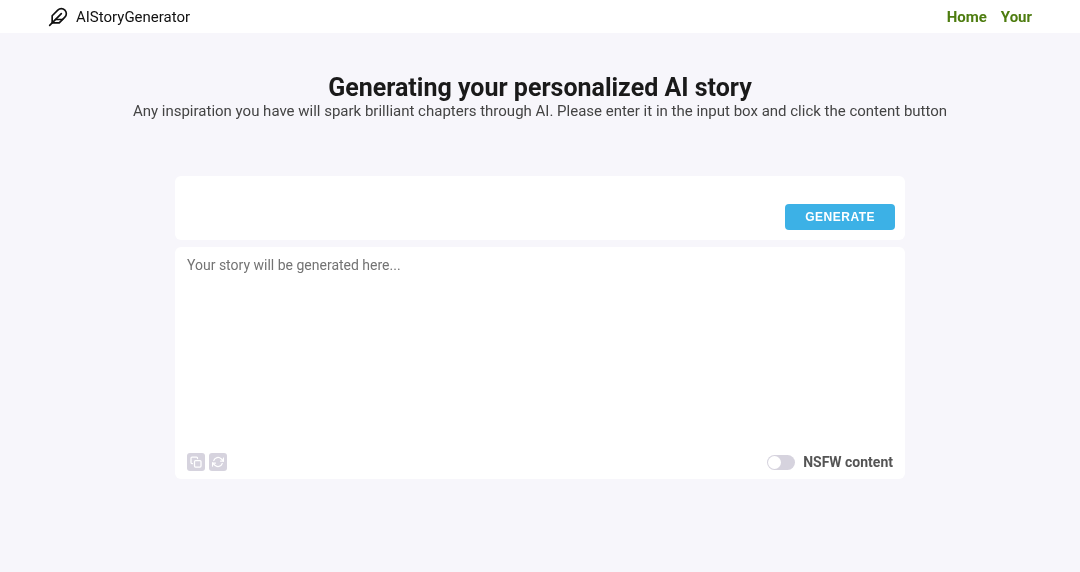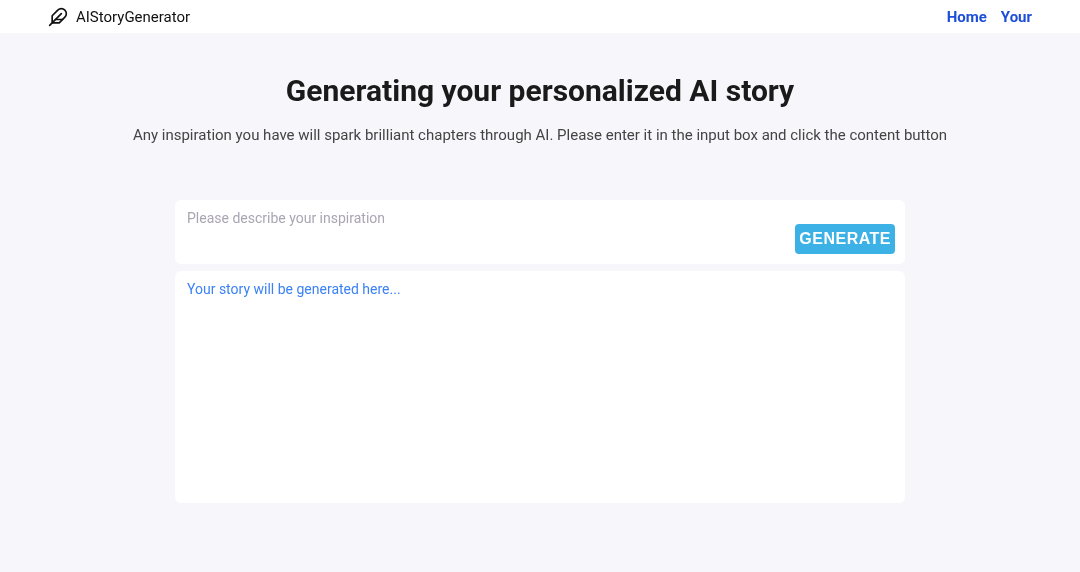--- a/index.html
+++ b/index.html
@@ -36,37 +36,36 @@
       font-size: 15px;
       color: #111;
     }
     .nav {
       display: flex;
       gap: 14px;
     }
     .nav a {
       font-weight: 700;
       font-size: 15px;
-      color: #1d4ed8;
+      color: #4d7c0f;
       text-decoration: none;
     }
     .main {
       background: #f7f6fb;
       width: 100%;
       height: calc(100% - 33px);
       display: flex;
       flex-direction: column;
       align-items: center;
       padding-top: 40px;
     }
     .title {
-      font-size: 30px;
+      font-size: 25px;
       font-weight: 700;
       color: #1a1a1a;
-      margin-bottom: 18px;
     }
     .subtitle {
       font-size: 15px;
       color: #444;
       margin-bottom: 56px;
     }
     .content-wrap {
       width: 730px;
       display: flex;
       flex-direction: column;
@@ -93,37 +92,37 @@
       color: #a9a5b3;
     }
     .generate-btn {
       position: absolute;
       right: 10px;
       bottom: 10px;
       background: #3cb1e6;
       color: #fff;
       border: none;
       border-radius: 4px;
-      padding: 6px 4px;
-      font-size: 16px;
+      padding: 6px 20px;
+      font-size: 12px;
       font-weight: 700;
       letter-spacing: 0.5px;
       cursor: pointer;
     }
     .output-card {
       background: #fff;
       border-radius: 6px;
       padding: 10px 12px 8px 12px;
       min-height: 232px;
       position: relative;
       display: flex;
       flex-direction: column;
     }
     .output-placeholder {
-      color: #3b82f6;
+      color: #737373;
       font-size: 14px;
       flex: 1;
     }
     .output-footer {
       display: flex;
       justify-content: space-between;
       align-items: center;
       margin-top: auto;
     }
     .footer-left {
@@ -189,21 +188,45 @@
     <a href="#">Your</a>
   </nav>
 </div>
 
 <div class="main">
   <h1 class="title">Generating your personalized AI story</h1>
   <p class="subtitle">Any inspiration you have will spark brilliant chapters through AI. Please enter it in the input box and click the content button</p>
 
   <div class="content-wrap">
     <div class="input-card">
-      <textarea class="input-area" placeholder="Please describe your inspiration" style=""></textarea>
       <button class="generate-btn">GENERATE</button>
     </div>
 
     <div class="output-card">
       <div class="output-placeholder">Your story will be generated here...</div>
+      <div class="output-footer">
+        <div class="footer-left">
+          <div class="icon-btn">
+            <span>
+              <svg width="12" height="12" viewBox="0 0 24 24" fill="none" stroke="currentColor" stroke-width="2.5" stroke-linecap="round" stroke-linejoin="round">
+                <rect x="9" y="9" width="13" height="13" rx="2"></rect>
+                <path d="M5 15H4a2 2 0 0 1-2-2V4a2 2 0 0 1 2-2h9a2 2 0 0 1 2 2v1"></path>
+              </svg>
+            </span>
+          </div>
+          <div class="icon-btn">
+            <span>
+              <svg width="12" height="12" viewBox="0 0 24 24" fill="none" stroke="currentColor" stroke-width="2.5" stroke-linecap="round" stroke-linejoin="round">
+                <polyline points="23 4 23 10 17 10"></polyline>
+                <polyline points="1 20 1 14 7 14"></polyline>
+                <path d="M3.51 9a9 9 0 0 1 14.85-3.36L23 10M1 14l4.64 4.36A9 9 0 0 0 20.49 15"></path>
+              </svg>
+            </span>
+          </div>
+        </div>
+        <div class="footer-right">
+          <div class="toggle"></div>
+          <span class="nsfw-label">NSFW content</span>
+        </div>
+      </div>
     </div>
   </div>
 </div>
 
 </body></html>

